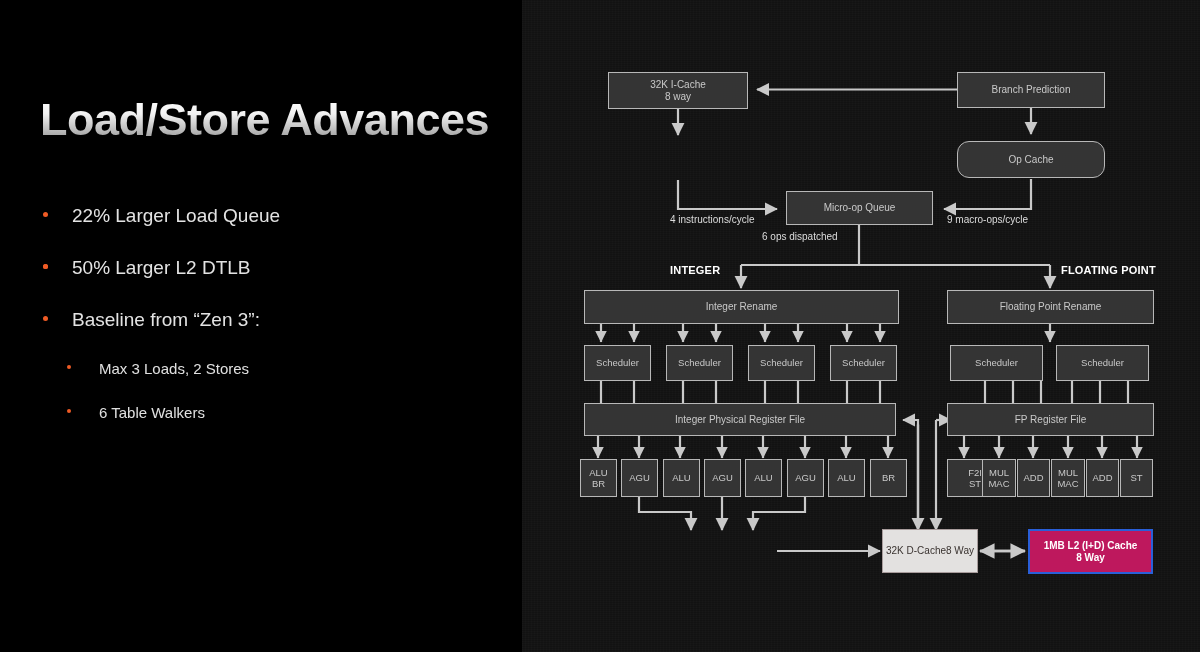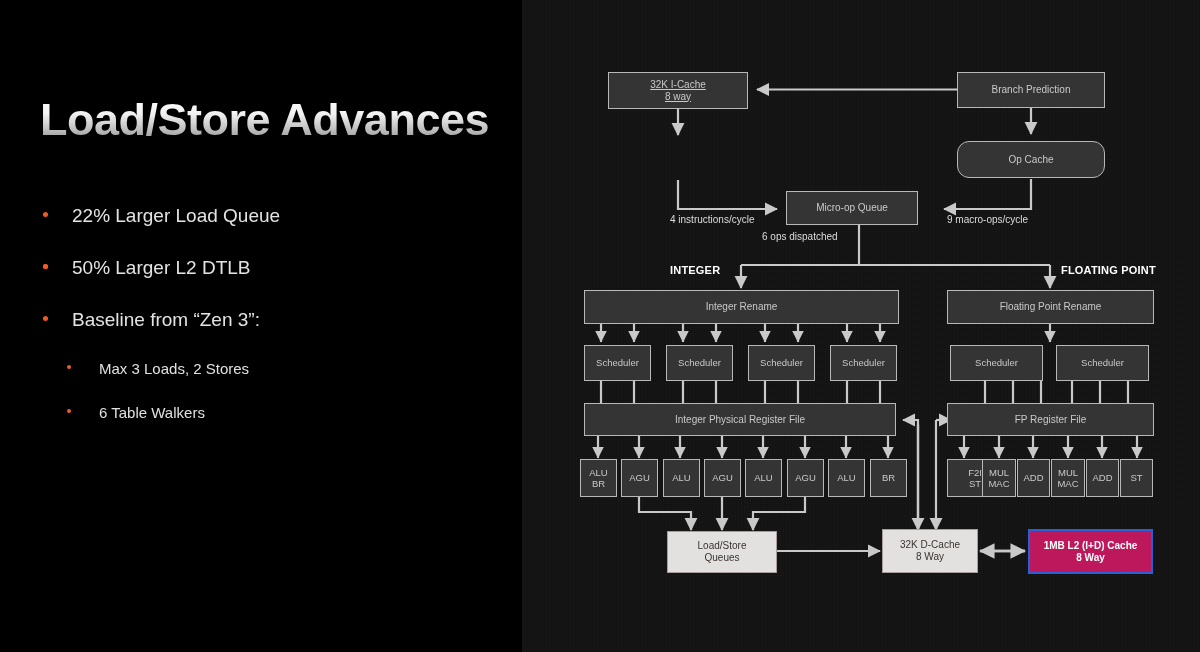--- a/index.html
+++ b/index.html
@@ -184,35 +184,35 @@
         <path d="M918,425 L918,530" marker-end="url(#ah)"></path>
       </g>
 
       <g stroke="#c9c9c9" stroke-width="2.6" fill="none">
         <path d="M980,551 L1025,551" marker-end="url(#ah)"></path>
         <path d="M1025,551 L980,551" marker-end="url(#ah)"></path>
       </g>
 
     </svg>
 
-    <div class="box sm" style="left:608px;top:72px;width:140px;height:37px;flex-direction:column;text-decoration:underline;">
+    <div class="box sm" style="left:608px;top:72px;width:140px;height:37px;flex-direction:column;">
       <span>32K I-Cache</span>
       <span>8 way</span>
     </div>
 
 
     <div class="box sm" style="left:957px;top:72px;width:148px;height:36px;">
       <span>Branch Prediction</span>
     </div>
 
     <div class="box sm" style="left:957px;top:141px;width:148px;height:37px;border-radius:12px;">
       <span>Op Cache</span>
     </div>
 
-    <div class="box sm" style="left:786px;top:191px;width:132px;height:34px;">
+    <div class="box sm" style="left:786px;top:191px;width:147px;height:34px;">
       <span>Micro-op Queue</span>
     </div>
 
     <div class="lbl" style="left:670px;top:214px;">4 instructions/cycle</div>
     <div class="lbl" style="left:947px;top:214px;">9 macro-ops/cycle</div>
     <div class="lbl" style="left:762px;top:231px;">6 ops dispatched</div>
 
     <div class="lbl bold" style="left:670px;top:264px;">INTEGER</div>
     <div class="lbl bold" style="left:1061px;top:264px;">FLOATING POINT</div>
 
@@ -293,26 +293,22 @@
       <span>MUL</span>
       <span>MAC</span>
     </div>
     <div class="box xs" style="left:1086px;top:459px;width:33px;height:38px;">
       <span>ADD</span>
     </div>
     <div class="box xs" style="left:1120px;top:459px;width:33px;height:38px;">
       <span>ST</span>
     </div>
 
-    <div class="box light sm" style="left:667px;top:531px;width:110px;height:42px;flex-direction:column;">
-      <span>Load/Store</span>
-      <span>Queues</span>
-    </div>
-
-    <div class="box light sm" style="left:882px;top:529px;width:96px;height:44px;flex-direction:column;">
+
+    <div class="box light sm" style="left:882px;top:529px;width:96px;height:44px;">
       <span>32K D-Cache</span>
       <span>8 Way</span>
     </div>
 
     <div class="box blue sm" style="left:1028px;top:529px;width:125px;height:45px;flex-direction:column;">
       <span>1MB L2 (I+D) Cache</span>
       <span>8 Way</span>
     </div>
 
   </div>

